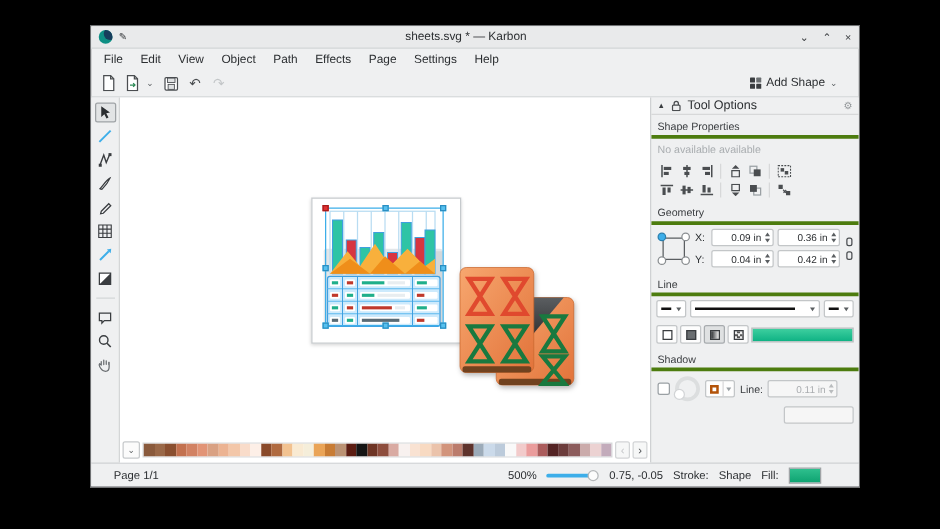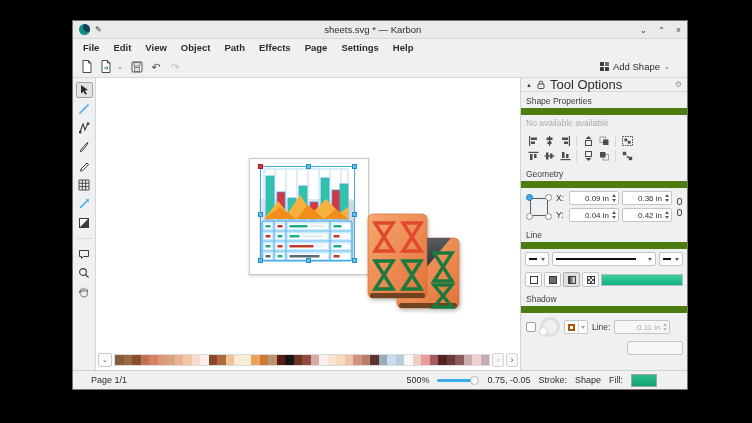--- a/index.html
+++ b/index.html
@@ -14,21 +14,21 @@
               border-bottom:1px solid #d4d6d7; font-size:9.5px; }
   .app-icon { width:11px; height:11px; border-radius:50%; background:#0e8f84; position:relative; overflow:hidden; margin-right:5px; }
   .app-icon::after{ content:""; position:absolute; left:4px; top:-2px; width:10px; height:10px; border-radius:50%; background:#173d5c; }
   .tb-pen { font-size:8px; color:#3a3d40; margin-right:4px; }
   .tb-title { flex:1; text-align:center; color:#2b2e31; }
   .win-btns { display:flex; gap:11px; font-size:8.5px; color:#3a3d40; }
   .win-btns span { cursor:default; }
 
   
   .menubar { height:17px; display:flex; align-items:center; gap:2px; padding:0 4px; font-size:9.5px; }
-  .menu-item { padding:1px 6px; border-radius:2px;font-weight:bold; }
+  .menu-item { padding:1px 6px; border-radius:2px; }
 
   
   .toolbar { height:22px; display:flex; align-items:center; padding:0 6px; border-bottom:1px solid #d4d6d7; }
   .tool-btn { display:flex; align-items:center; justify-content:center; width:16px; height:16px; margin-right:3px; }
   .tool-btn svg { display:block; }
   .tiny-chev { font-size:7px; color:#5a5e61; width:8px; margin-right:4px; }
   .undo-redo { font-size:11px; line-height:10px; }
   .spacer { flex:1; }
   .add-shape { display:flex; align-items:center; gap:4px; font-size:9.5px; padding:2px 5px; border-radius:2px; }
   .grid-ic { display:grid; grid-template-columns:4px 4px; grid-template-rows:4px 4px; gap:1px; }
@@ -59,23 +59,23 @@
   .pal-swatches { flex:1; display:flex; height:12px; border:1px solid #d8dadb; }
   .pal-swatch { flex:1; }
   .pal-nav { width:12px; height:14px; border:1px solid #d2d4d6; background:#f6f7f7; border-radius:2px;
              font-size:9px; display:flex; align-items:center; justify-content:center; color:#4a4d50; }
   .pal-nav.disabled { color:#c4c6c8; }
 
   
   .panel { width:167px; border-left:1px solid #cfd1d3; background:#eff0f1; font-size:8.5px; padding:0 0 4px 0; overflow:hidden; }
   .panel-head { height:14px; display:flex; align-items:center; gap:5px; padding:0 5px; border-bottom:1px solid #d7d8d9; }
   .panel-head .cap { font-size:6px; color:#3a3d40; }
-  .panel-title { flex:1; font-size:13px; }
+  .panel-title { flex:1; font-size:10px; }
   .float-ic { font-size:8px; color:#93979a; }
-  .sec-head { padding:4px 5px 2px 5px; border-bottom:7px solid #4d7c0f; color:#3a3d40; }
+  .sec-head { padding:4px 5px 2px 5px; border-bottom:3px solid #4d7c0f; color:#3a3d40; }
   .sec-empty { padding:3px 5px; color:#a9adb0; }
   .arr-rows { display:flex; flex-direction:column; gap:2px; padding:3px 4px; }
   .arr-row { display:flex; align-items:center; }
   .arr-btn { width:16px; height:13px; display:flex; align-items:center; justify-content:center; }
   .arr-sep { width:1px; height:12px; background:#d7d8d9; margin:0 3px; }
 
   .geo { display:flex; gap:4px; padding:3px 4px 4px 5px; align-items:center; }
   .anchor { position:relative; width:26px; height:26px; flex:none; }
   .anchor .sq { position:absolute; left:4px; top:4px; right:4px; bottom:4px; border:1px solid #5a5e61; }
   .anchor .c { position:absolute; width:7px; height:7px; border-radius:50%; background:#fff; border:1px solid #8a8e91; }

